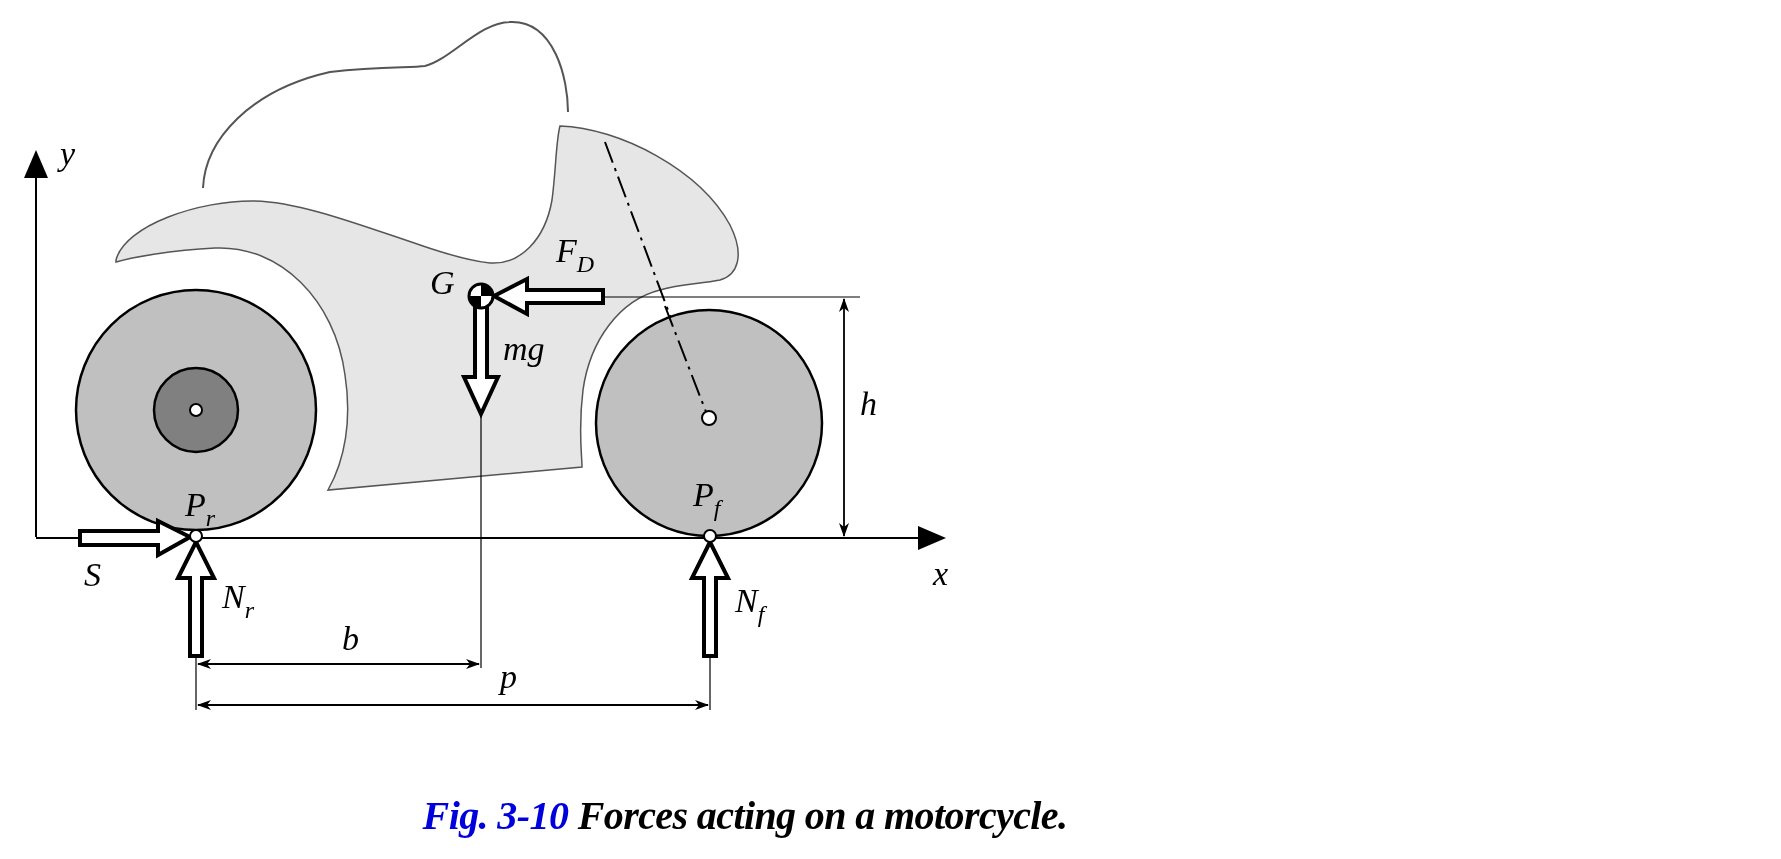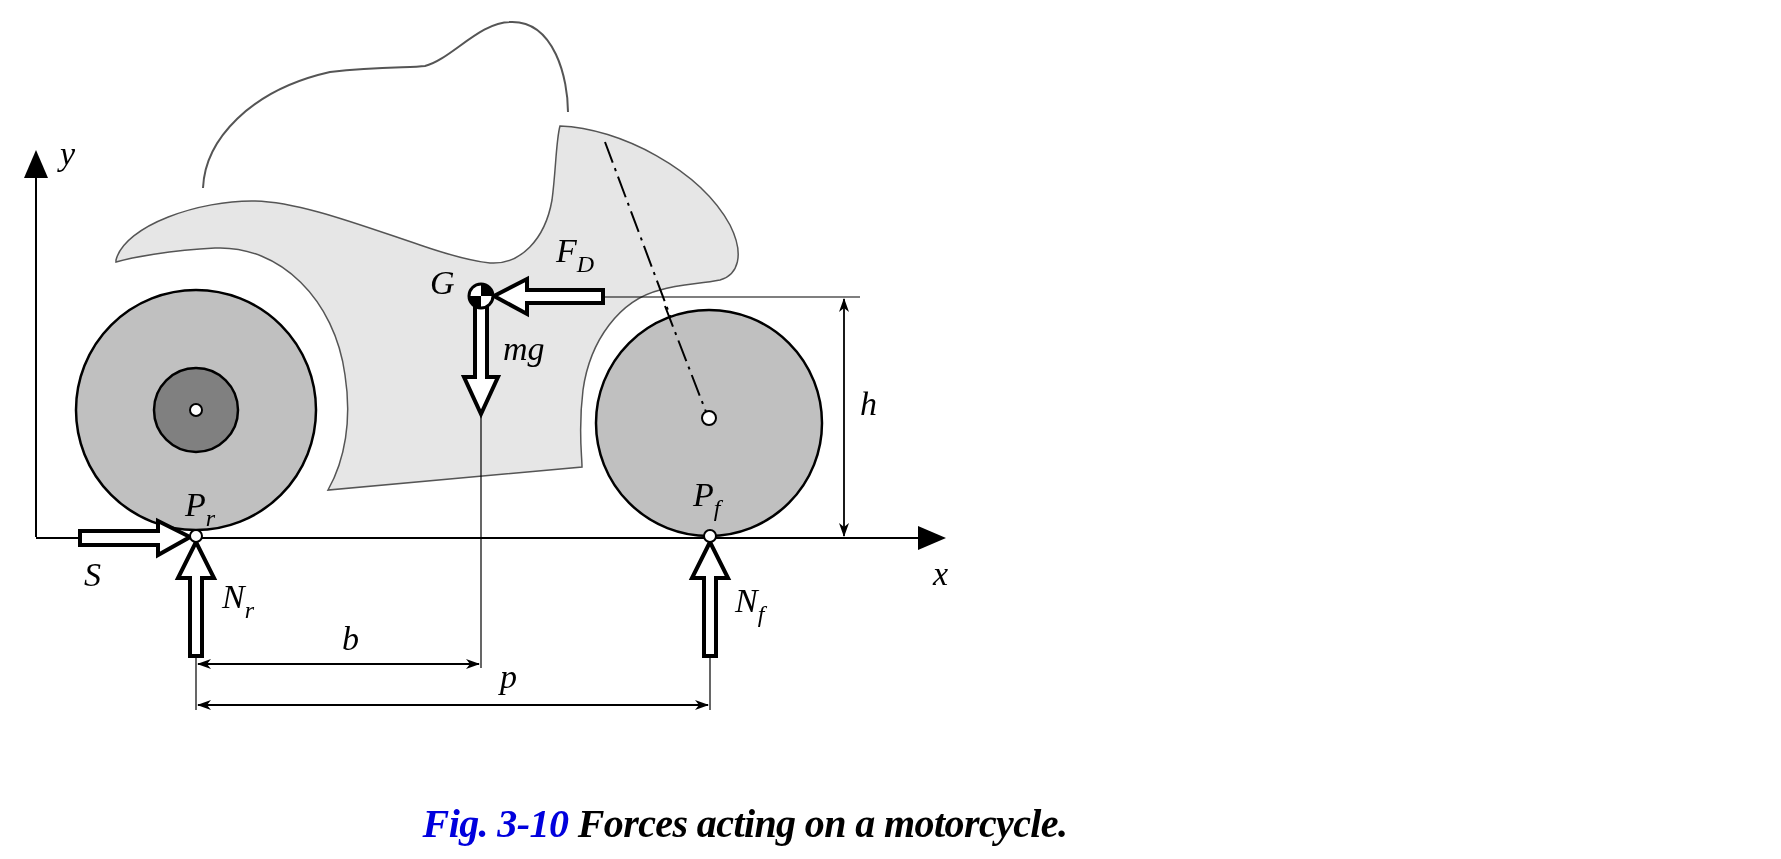--- a/index.html
+++ b/index.html
@@ -4,21 +4,21 @@
   <style>
     html, body { margin: 0; padding: 0; background: #ffffff; }
     body { width: 1781px; height: 859px; position: relative; overflow: hidden; }
     svg.figure { position: absolute; left: 0; top: 0; width: 1781px; height: 780px; }
     .lbl { font-family: "Liberation Serif", "DejaVu Serif", serif; font-style: italic; fill: #000; }
     .lbl-main { font-size: 34px; }
     .lbl-sub { font-size: 24px; }
     .caption {
       position: absolute; left: 0; top: 792px; width: 1490px; text-align: center;
       font-family: "Liberation Serif", "DejaVu Serif", serif; font-style: italic; font-weight: bold;
-      font-size: 40px; letter-spacing: -0.6px; white-space: nowrap; margin-top: 8px;
+      font-size: 40px; letter-spacing: -0.6px; white-space: nowrap;
     }
     .caption .fig-num { color: #0000dd; }
     .caption .fig-title { color: #000000; }
   </style>
 </head>
 <body>
 
 <svg class="figure" viewBox="0 0 1781 780" xmlns="http://www.w3.org/2000/svg">
   <defs>
     <marker id="dimArrow" markerWidth="14" markerHeight="10" refX="13" refY="5" orient="auto-start-reverse" markerUnits="userSpaceOnUse">

